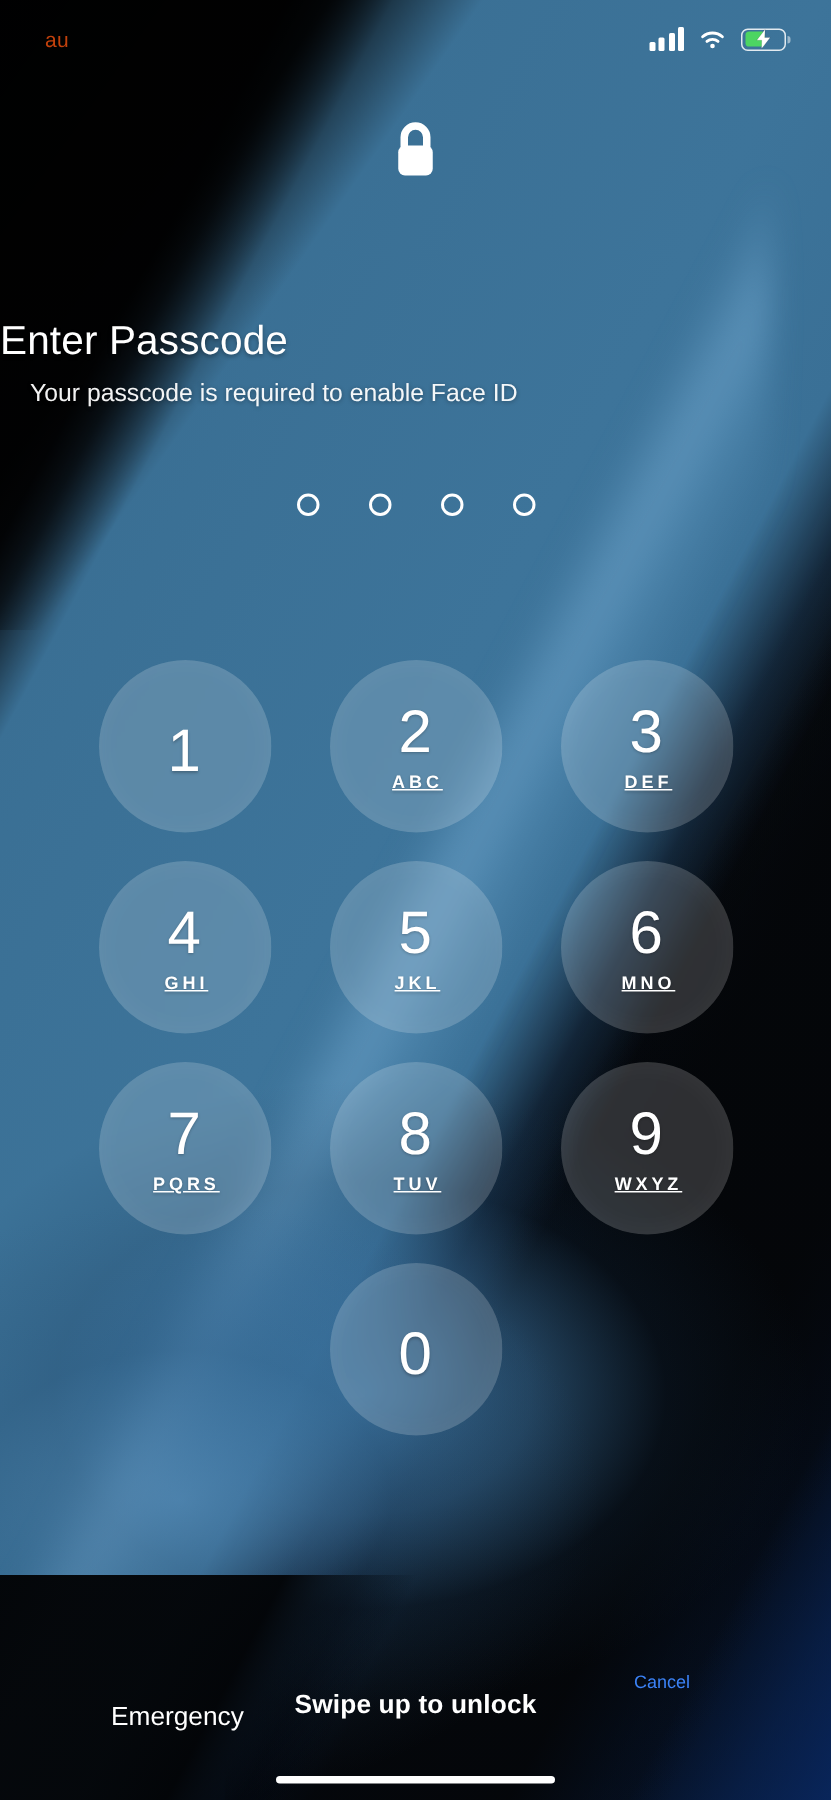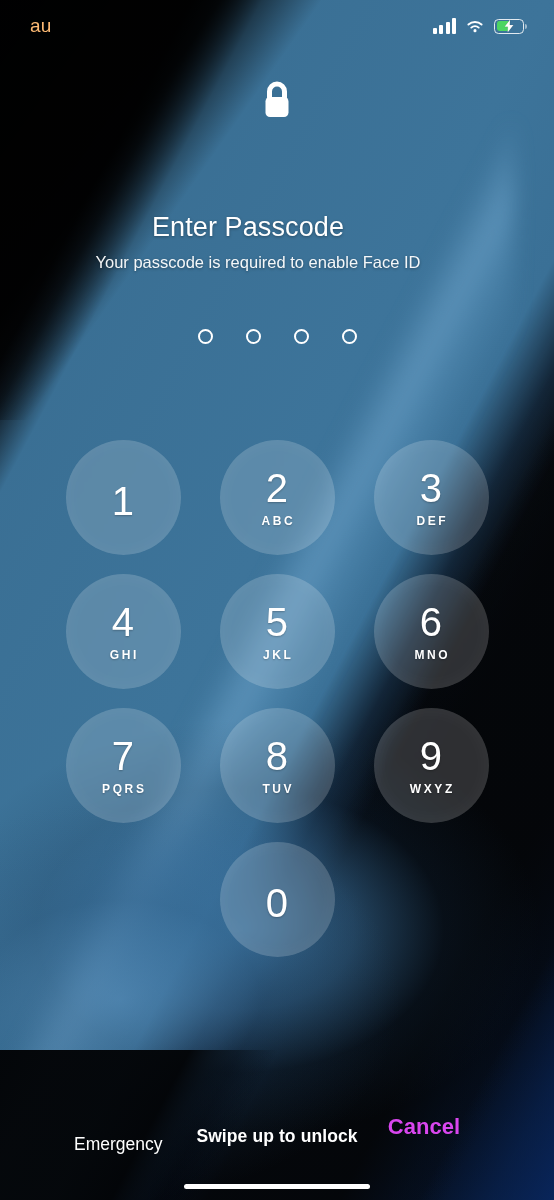--- a/index.html
+++ b/index.html
@@ -111,21 +111,21 @@
     height:420px;
   }
 
   
   #statusbar {
     position:absolute; top:0; left:0; width:554px; height:52px;
     display:flex; align-items:center; justify-content:space-between;
     padding:0 30px; z-index:20;
   }
   #carrier {
-    color:#fdba74; font-size:19px; font-weight:500;
+    color:#c2410c; font-size:14px; font-weight:500;
     letter-spacing:.2px;
   }
   #status-right { display:flex; align-items:center; gap:9px; }
 
   .bars { display:flex; align-items:flex-end; gap:2.5px; height:16px; }
   .bars i { display:block; width:4px; background:#fff; border-radius:1px; }
   .bars i:nth-child(1){ height:6px; }
   .bars i:nth-child(2){ height:9px; }
   .bars i:nth-child(3){ height:12.5px; }
   .bars i:nth-child(4){ height:16px; }
@@ -147,21 +147,21 @@
     position:absolute; left:50%; top:50%;
     transform:translate(-50%,-50%);
     width:11px; height:13px;
   }
 
   
   #lock-icon { position:absolute; top:78px; left:50%; transform:translateX(-50%); z-index:15; }
 
   #title-block {
     position:absolute; top:212px; left:0; width:496px;
-    text-align:center; z-index:15;
+    text-align:left; z-index:15;
   }
   #title {
     color:#fff; font-size:27px; font-weight:400;
     letter-spacing:.1px; line-height:1.15;
     text-shadow:0 1px 3px rgba(0,0,0,.35);
   }
   #subtitle {
     margin-top:9px;
     color:rgba(255,255,255,.95);
     font-size:16.5px; font-weight:400; line-height:1.33;
@@ -200,37 +200,38 @@
   .key .num {
     color:#fff; font-size:40px; font-weight:300;
     line-height:1; letter-spacing:.5px;
     text-shadow:0 1px 2px rgba(0,0,0,.25);
   }
   .key .letters {
     color:#fff; font-size:12px; font-weight:600;
     letter-spacing:2.6px; margin-top:7px; margin-left:2.6px;
     line-height:1;
     text-shadow:0 1px 2px rgba(0,0,0,.25);
+    text-decoration:underline;
   }
   .key.nolet .num { transform:translateY(3px); }
 
   
   #bottom {
     position:absolute; bottom:48px; left:0; width:554px;
     height:46px; z-index:20;
   }
   #emergency {
     position:absolute; left:74px; top:8px;
     color:#fff; font-size:17.5px; font-weight:400;
     cursor:pointer;
     margin-top:20px;
   }
   #cancel {
     position:absolute; right:94px; top:8px;
-    color:#d946ef; font-size:22px; font-weight:700;
+    color:#3b82f6; font-size:12px; font-weight:400;
     cursor:pointer;
   }
   #swipe-hint {
     position:absolute; left:0; top:20px; width:554px;
     text-align:center; color:#fff;
     font-size:17.5px; font-weight:700; letter-spacing:.1px;
   }
   #home-indicator {
     position:absolute; bottom:11px; left:50%;
     transform:translateX(-50%);

